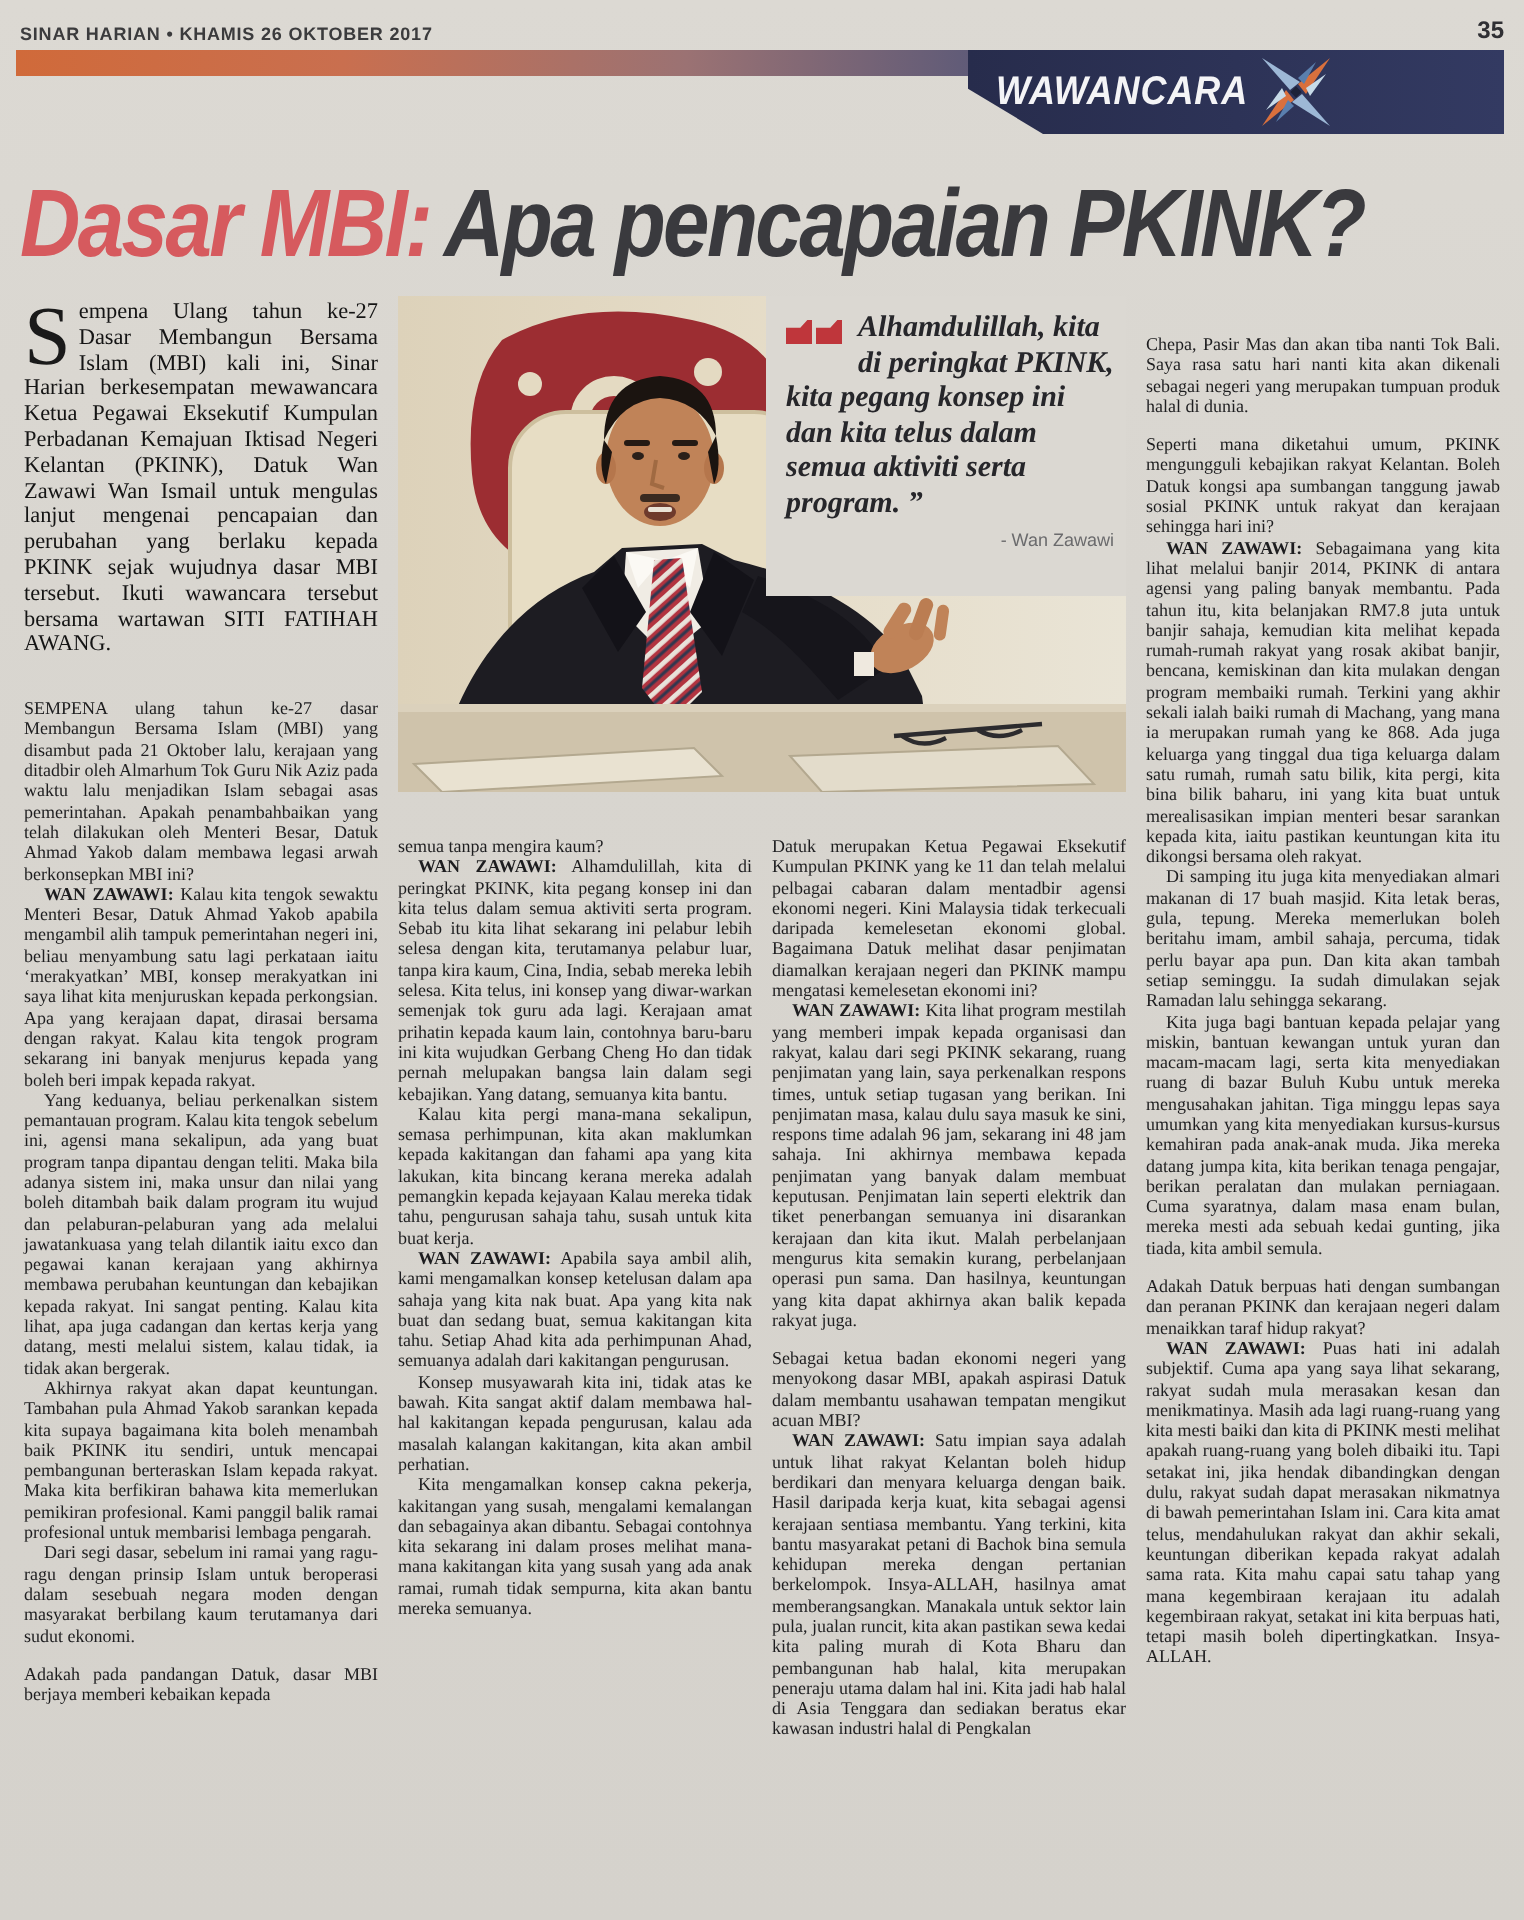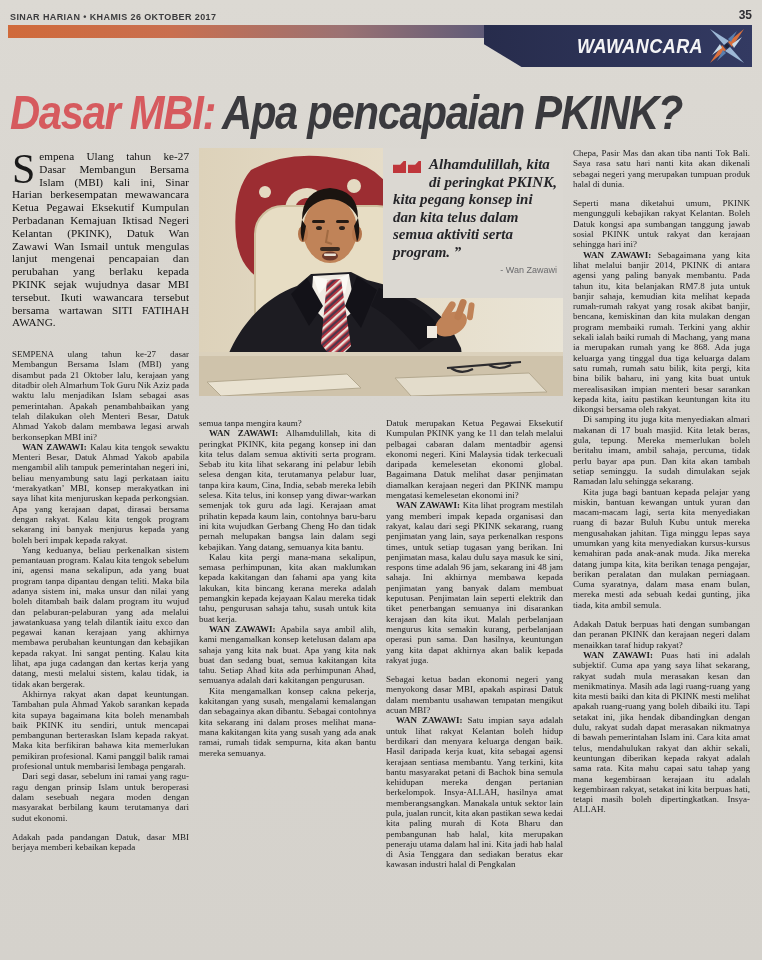--- a/index.html
+++ b/index.html
@@ -15,21 +15,21 @@
     padding:8px 10px 2px 10px;font-family:"Liberation Sans",sans-serif;}
   .masthead{font-size:9px;font-weight:bold;color:#3b3b3d;letter-spacing:.4px;}
   .pagenum{font-size:12px;font-weight:bold;color:#2f2f33;}
   
   .banner{position:relative;height:44px;margin:1px 8px 0 8px;}
   .banner-bar{position:absolute;top:0;left:0;right:2px;height:13px;
     background:linear-gradient(90deg,#d06a3a 0%,#c96f4f 22%,#9b7273 45%,#5d5a78 65%,#333a5e 85%,#2b3052 100%);}
   .banner-block{position:absolute;top:0;right:2px;width:268px;height:42px;
     background:linear-gradient(90deg,#272c4c 0%,#333a62 100%);
     clip-path:polygon(0 0,100% 0,100% 100%,14% 100%,0 46%);
-    display:flex;align-items:center;justify-content:flex-end;gap:7px;
+    display:flex;align-items:center;gap:7px;
     padding-right:8px;box-sizing:border-box;}
   .banner-title{color:#f4f4f6;font-family:"Liberation Sans",sans-serif;
     font-style:italic;font-weight:bold;font-size:20px;letter-spacing:.5px;
     transform:scaleX(.9);transform-origin:right;}
   
   .headline{margin:16px 0 4px 10px;white-space:nowrap;
     font-family:"Liberation Sans",sans-serif;font-weight:bold;font-style:italic;
     font-size:48px;letter-spacing:-1.5px;
     transform:scaleX(.87);transform-origin:left;}
   .headline .kicker{color:#d65a5e;}
@@ -37,21 +37,21 @@
   
   .article{position:relative;display:flex;gap:10px;padding:0 12px;margin-top:8px;
     height:806px;overflow:hidden;}
   .col{flex:1;min-width:0;font-size:9px;line-height:10.3px;color:#1d1d1f;
     text-align:justify;}
   .col.pad-photo{padding-top:258px;}
   .col p{margin:0;}
   .col p.q{font-weight:normal;margin-top:9px;}
   .col p.q.first{margin-top:12px;}
   .col p.a{text-indent:10px;}
-  .col p.a.noindent{text-indent:0;}
+  .col p.a.noindent{text-indent:0;margin-top:19px;}
   
   .lead{font-size:11.2px;line-height:12.8px;color:#141414;padding:2px 0 8px 0;
     text-align:justify;}
   .dropcap{float:left;font-size:42px;line-height:34px;padding:2px 4px 0 0;color:#1a1a1a;}
   
   .photo{position:absolute;top:0;left:199px;width:364px;height:248px;overflow:hidden;
     background:#e4dccb;}
   .photo svg{display:block;}
   
   .quote{position:absolute;top:0;left:383px;width:180px;height:150px;
@@ -112,20 +112,21 @@
       <p class="a">Akhirnya rakyat akan dapat keuntungan. Tambahan pula Ahmad Yakob sarankan kepada kita supaya bagaimana kita boleh menambah baik PKINK itu sendiri, untuk mencapai pembangunan berteraskan Islam kepada rakyat. Maka kita berfikiran bahawa kita memerlukan pemikiran profesional. Kami panggil balik ramai profesional untuk membarisi lembaga pengarah.</p>
       <p class="a">Dari segi dasar, sebelum ini ramai yang ragu-ragu dengan prinsip Islam untuk beroperasi dalam sesebuah negara moden dengan masyarakat berbilang kaum terutamanya dari sudut ekonomi.</p>
       <p class="q">Adakah pada pandangan Datuk, dasar MBI berjaya memberi kebaikan kepada</p>
     </div>
 
     <div class="col pad-photo">
       <p class="q first">semua tanpa mengira kaum?</p>
       <p class="a"><b>WAN ZAWAWI:</b> <span>Alhamdulillah, kita di peringkat PKINK, kita pegang konsep ini dan kita telus dalam semua aktiviti serta program. Sebab itu kita lihat sekarang ini pelabur lebih selesa dengan kita, terutamanya pelabur luar, tanpa kira kaum, Cina, India, sebab mereka lebih selesa. Kita telus, ini konsep yang diwar-warkan semenjak tok guru ada lagi. Kerajaan amat prihatin kepada kaum lain, contohnya baru-baru ini kita wujudkan Gerbang Cheng Ho dan tidak pernah melupakan bangsa lain dalam segi kebajikan. Yang datang, semuanya kita bantu.</span></p>
       <p class="a">Kalau kita pergi mana-mana sekalipun, semasa perhimpunan, kita akan maklumkan kepada kakitangan dan fahami apa yang kita lakukan, kita bincang kerana mereka adalah pemangkin kepada kejayaan Kalau mereka tidak tahu, pengurusan sahaja tahu, susah untuk kita buat kerja.</p>
       <p class="a"><b>WAN ZAWAWI:</b> <span>Apabila saya ambil alih, kami mengamalkan konsep ketelusan dalam apa sahaja yang kita nak buat. Apa yang kita nak buat dan sedang buat, semua kakitangan kita tahu. Setiap Ahad kita ada perhimpunan Ahad, semuanya adalah dari kakitangan pengurusan.</span></p>
+      <p class="a">Konsep musyawarah kita ini, tidak atas ke bawah. Kita sangat aktif dalam membawa hal-hal kakitangan kepada pengurusan, kalau ada masalah kalangan kakitangan, kita akan ambil perhatian.</p>
       <p class="a">Kita mengamalkan konsep cakna pekerja, kakitangan yang susah, mengalami kemalangan dan sebagainya akan dibantu. Sebagai contohnya kita sekarang ini dalam proses melihat mana-mana kakitangan kita yang susah yang ada anak ramai, rumah tidak sempurna, kita akan bantu mereka semuanya.</p>
     </div>
 
     <div class="col pad-photo">
       <p class="q first">Datuk merupakan Ketua Pegawai Eksekutif Kumpulan PKINK yang ke 11 dan telah melalui pelbagai cabaran dalam mentadbir agensi ekonomi negeri. Kini Malaysia tidak terkecuali daripada kemelesetan ekonomi global. Bagaimana Datuk melihat dasar penjimatan diamalkan kerajaan negeri dan PKINK mampu mengatasi kemelesetan ekonomi ini?</p>
       <p class="a"><b>WAN ZAWAWI:</b> <span>Kita lihat program mestilah yang memberi impak kepada organisasi dan rakyat, kalau dari segi PKINK sekarang, ruang penjimatan yang lain, saya perkenalkan respons times, untuk setiap tugasan yang berikan. Ini penjimatan masa, kalau dulu saya masuk ke sini, respons time adalah 96 jam, sekarang ini 48 jam sahaja. Ini akhirnya membawa kepada penjimatan yang banyak dalam membuat keputusan. Penjimatan lain seperti elektrik dan tiket penerbangan semuanya ini disarankan kerajaan dan kita ikut. Malah perbelanjaan mengurus kita semakin kurang, perbelanjaan operasi pun sama. Dan hasilnya, keuntungan yang kita dapat akhirnya akan balik kepada rakyat juga.</span></p>
       <p class="q">Sebagai ketua badan ekonomi negeri yang menyokong dasar MBI, apakah aspirasi Datuk dalam membantu usahawan tempatan mengikut acuan MBI?</p>
       <p class="a"><b>WAN ZAWAWI:</b> <span>Satu impian saya adalah untuk lihat rakyat Kelantan boleh hidup berdikari dan menyara keluarga dengan baik. Hasil daripada kerja kuat, kita sebagai agensi kerajaan sentiasa membantu. Yang terkini, kita bantu masyarakat petani di Bachok bina semula kehidupan mereka dengan pertanian berkelompok. Insya-ALLAH, hasilnya amat memberangsangkan. Manakala untuk sektor lain pula, jualan runcit, kita akan pastikan sewa kedai kita paling murah di Kota Bharu dan pembangunan hab halal, kita merupakan peneraju utama dalam hal ini. Kita jadi hab halal di Asia Tenggara dan sediakan beratus ekar kawasan industri halal di Pengkalan</span></p>
     </div>
 

